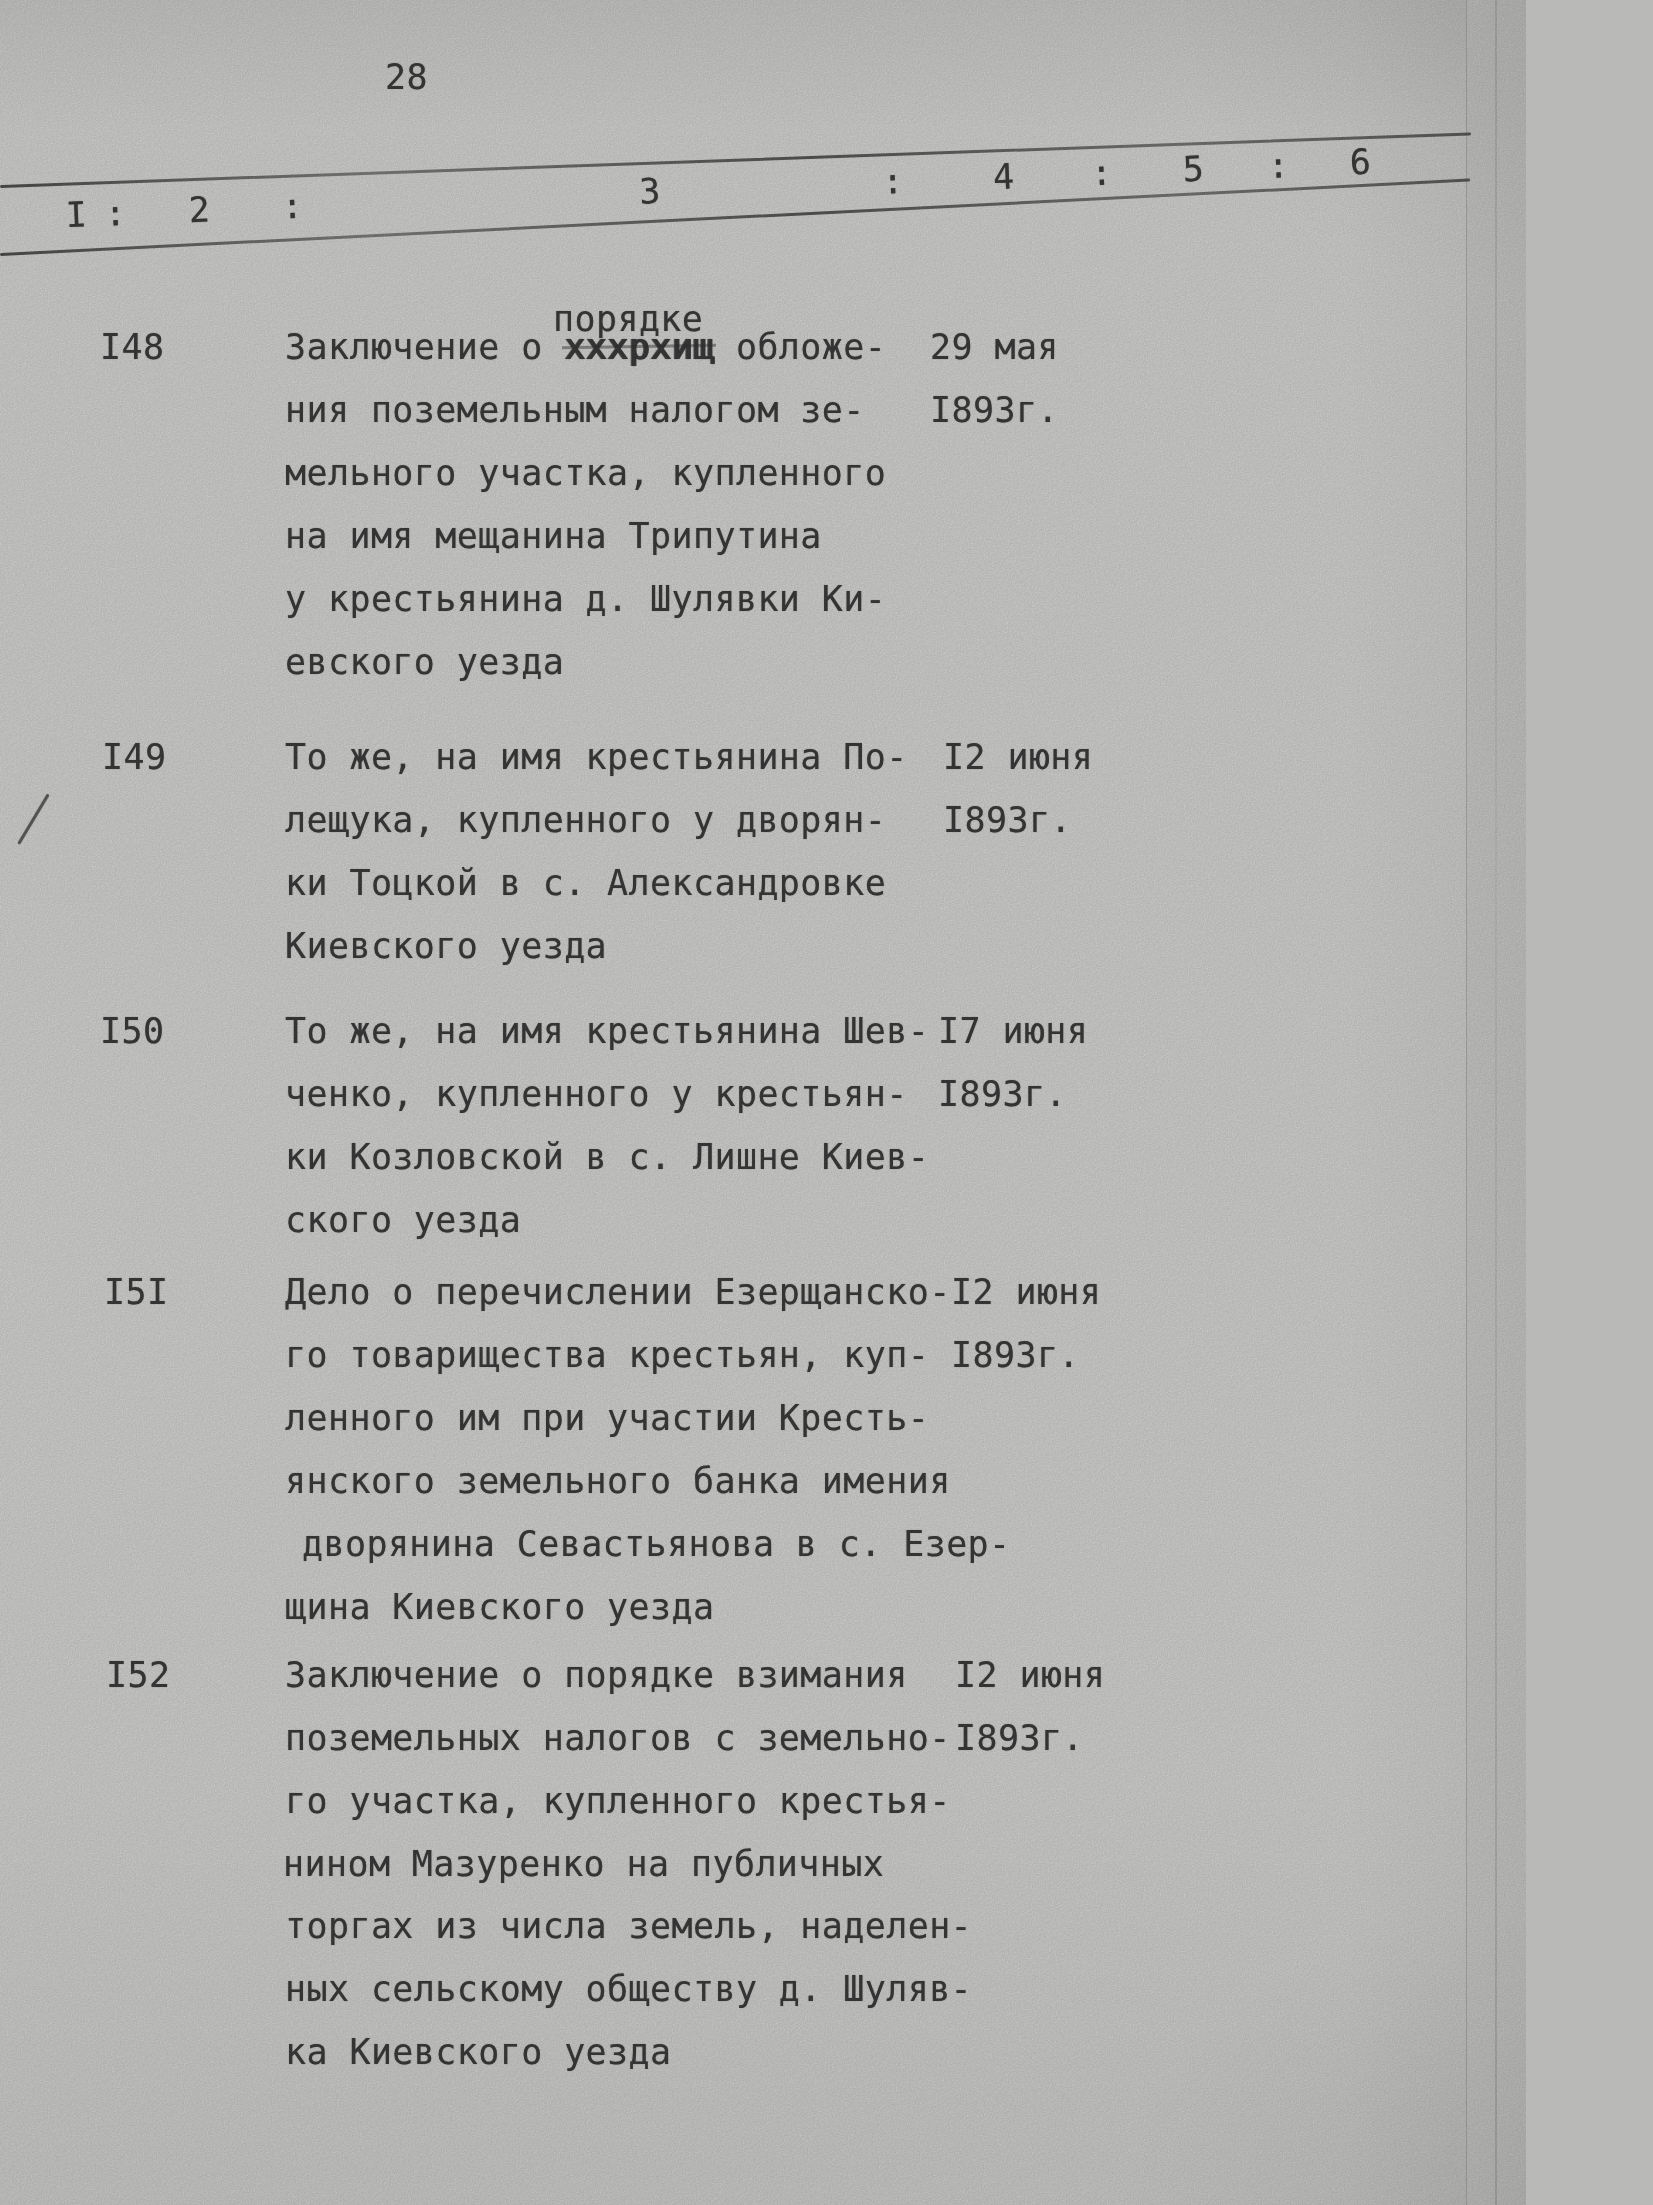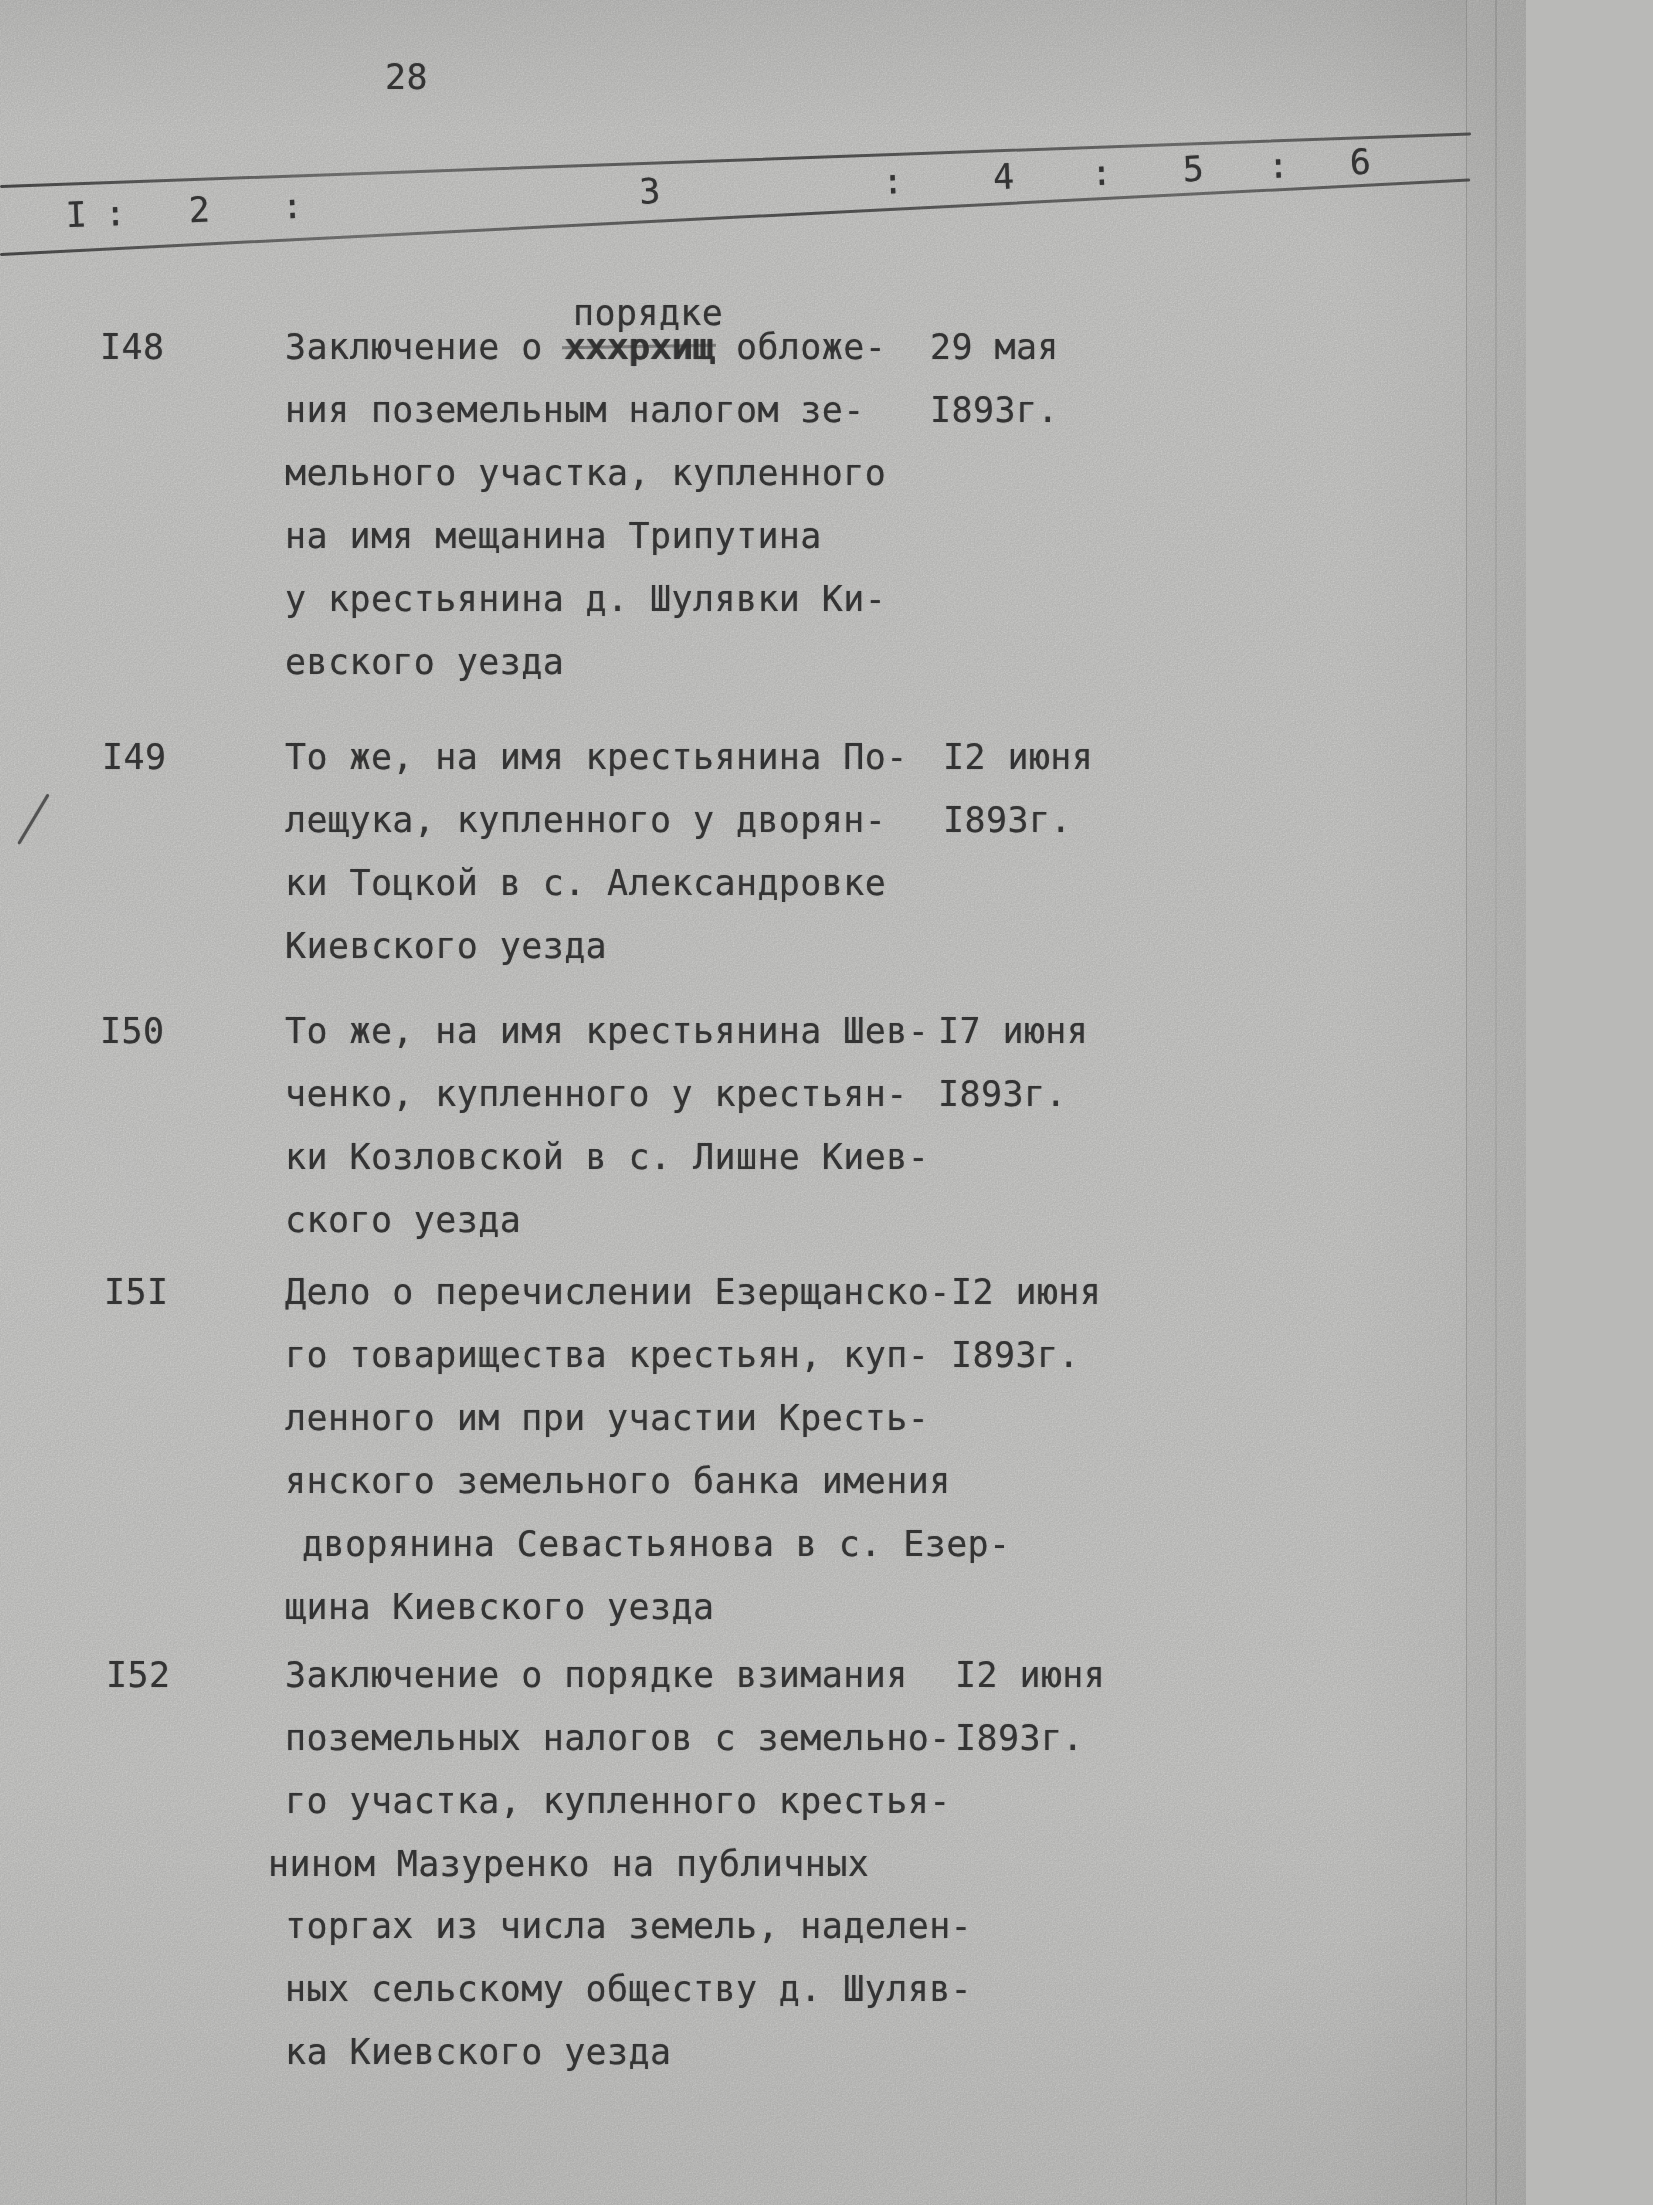--- a/index.html
+++ b/index.html
@@ -87,21 +87,21 @@
       <div class="t" style="left: 994px; top: 0px;">4</div>
       <div class="t" style="left: 1092px; top: 0px;">:</div>
       <div class="t" style="left: 1184px; top: 0px;">5</div>
       <div class="t" style="left: 1269px; top: 0px;">:</div>
       <div class="t" style="left: 1351px; top: 0px;">6</div>
     </div>
 
   <div id="entries">
       <div>
         <div class="t" style="left: 100px; top: 328px; text-align: center;">I48</div>
-        <div class="t" style="left: 553px; top: 294px; margin-left: 20px;">порядке</div>
+        <div class="t" style="left: 553px; top: 300px;">порядке</div>
         <div class="t" style="left: 285px; top: 328px;"><span>Заключение о </span><span class="struck">хххрхищ</span><span> обложе-</span></div>
         <div class="t" style="left: 285px; top: 391px;">ния поземельным налогом зе-</div>
         <div class="t" style="left: 285px; top: 454px;">мельного участка, купленного</div>
         <div class="t" style="left: 285px; top: 517px;">на имя мещанина Трипутина</div>
         <div class="t" style="left: 285px; top: 580px;">у крестьянина д. Шулявки Ки-</div>
         <div class="t" style="left: 285px; top: 643px;">евского уезда</div>
         <div class="t" style="left: 930px; top: 328px;">29 мая</div>
         <div class="t" style="left: 930px; top: 391px;">I893г.</div>
       </div>
       <div>
@@ -131,21 +131,21 @@
         <div class="t" style="left: 302px; top: 1525px;">дворянина Севастьянова в с. Езер-</div>
         <div class="t" style="left: 285px; top: 1588px;">щина Киевского уезда</div>
         <div class="t" style="left: 951px; top: 1273px;">I2 июня</div>
         <div class="t" style="left: 951px; top: 1336px;">I893г.</div>
       </div>
       <div>
         <div class="t" style="left: 106px; top: 1656px; text-align: center;">I52</div>
         <div class="t" style="left: 285px; top: 1656px;">Заключение о порядке взимания</div>
         <div class="t" style="left: 285px; top: 1719px;">поземельных налогов с земельно-</div>
         <div class="t" style="left: 285px; top: 1782px;">го участка, купленного крестья-</div>
-        <div class="t" style="left: 268px; top: 1845px;">нином Мазуренко на публичных</div>
+        <div class="t" style="left: 283px; top: 1845px;">нином Мазуренко на публичных</div>
         <div class="t" style="left: 285px; top: 1907px;">торгах из числа земель, наделен-</div>
         <div class="t" style="left: 285px; top: 1970px;">ных сельскому обществу д. Шуляв-</div>
         <div class="t" style="left: 285px; top: 2033px;">ка Киевского уезда</div>
         <div class="t" style="left: 955px; top: 1656px;">I2 июня</div>
         <div class="t" style="left: 955px; top: 1719px;">I893г.</div>
       </div>
     </div>
 
   <div class="pen-mark"></div>
 

